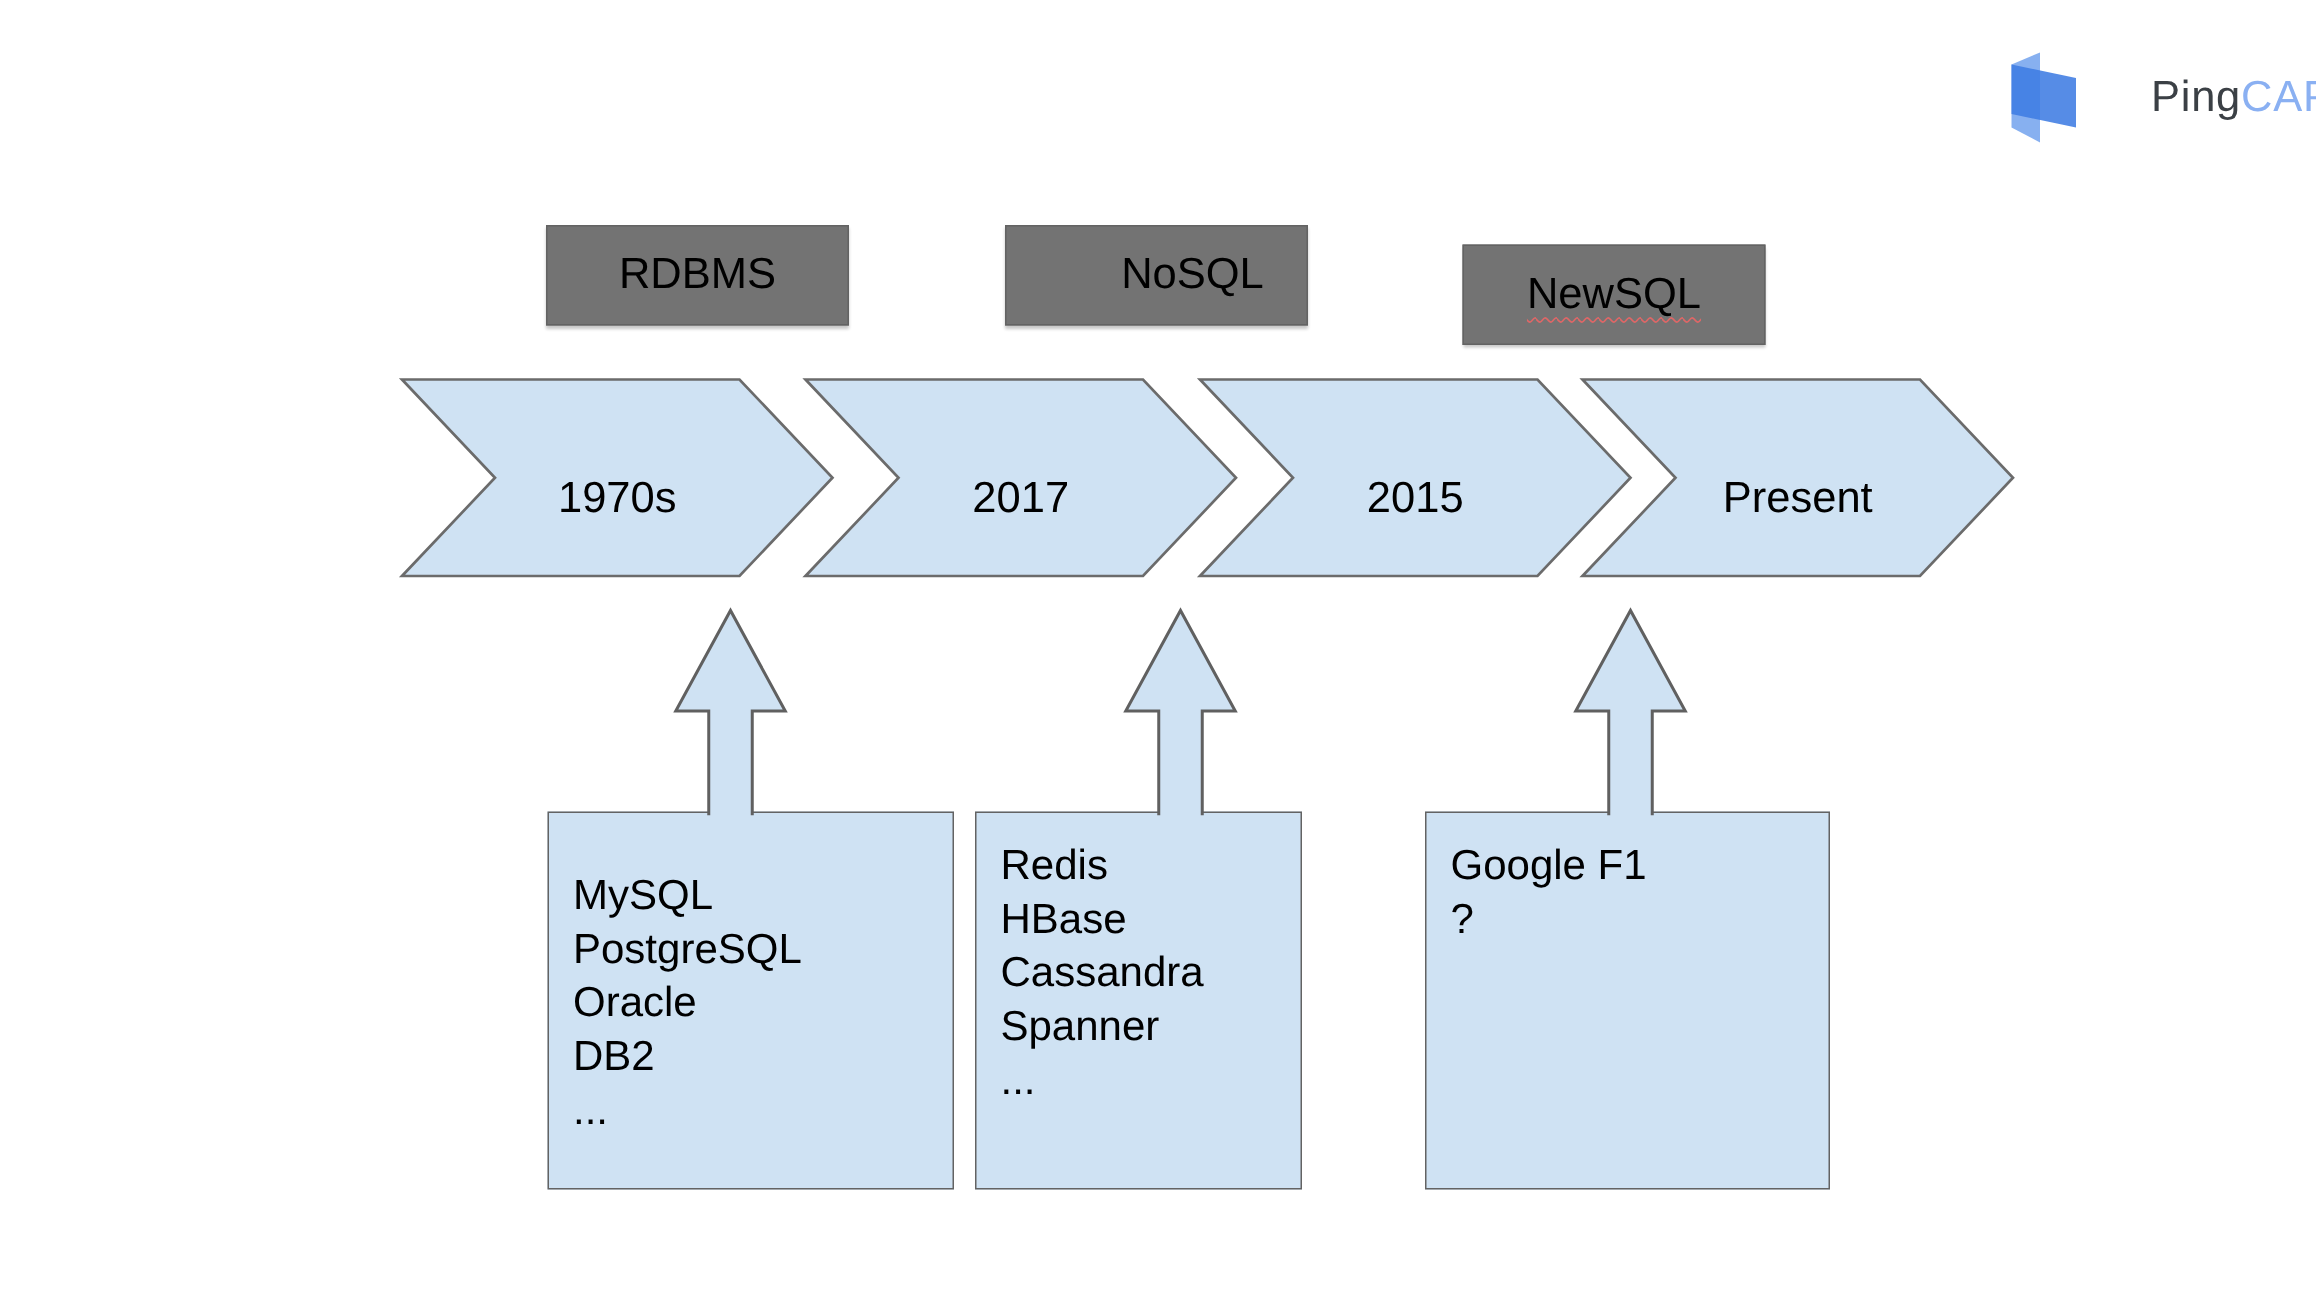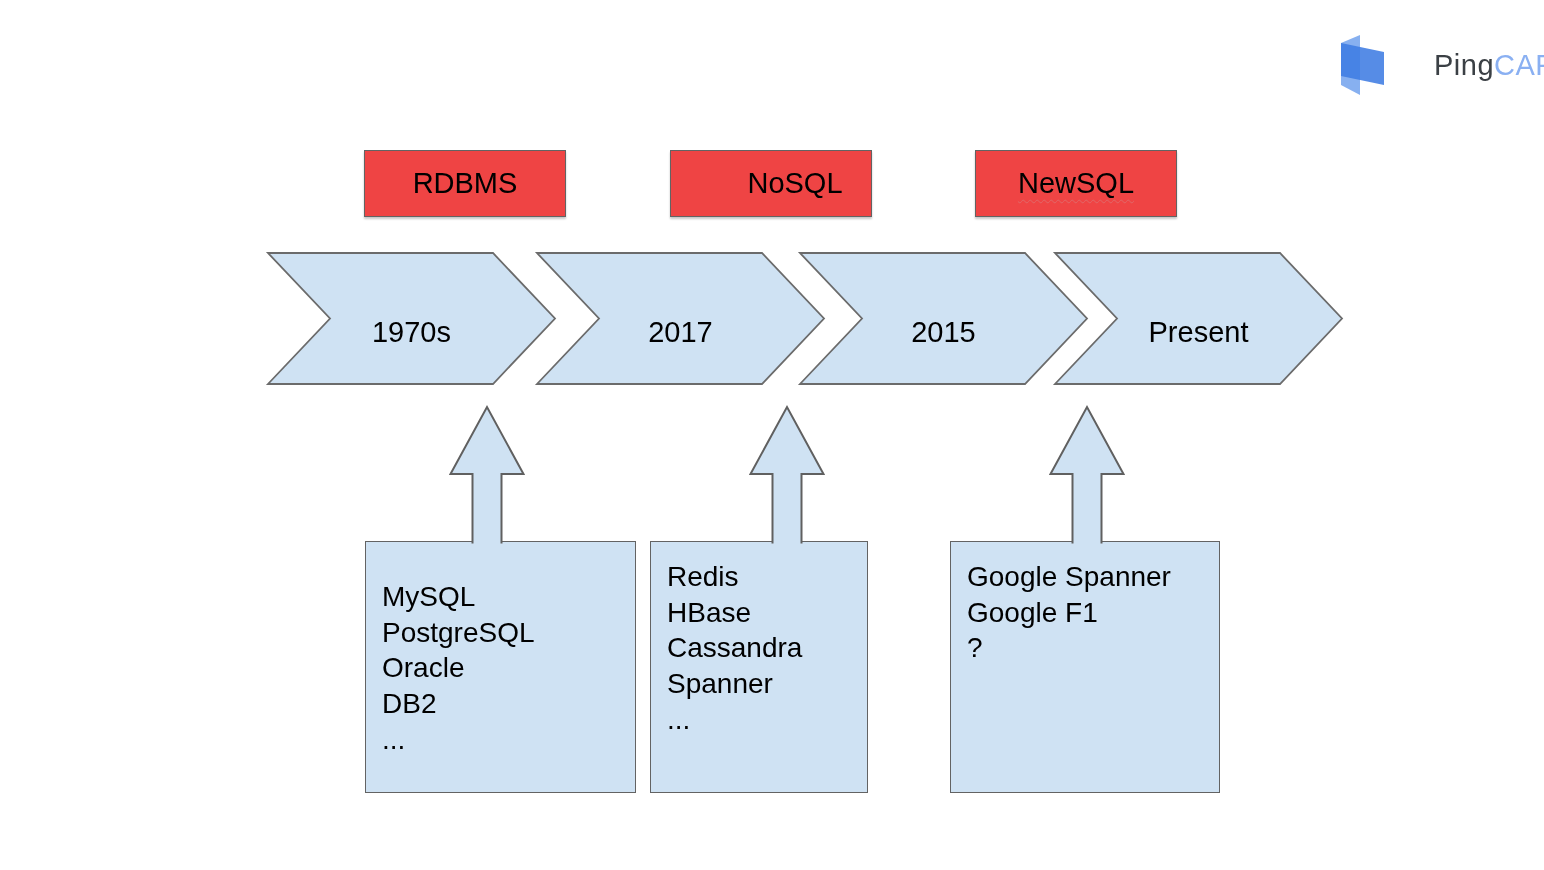--- a/index.html
+++ b/index.html
@@ -9,21 +9,21 @@
   .svg-under{z-index:1;}
   .svg-over{z-index:3;pointer-events:none;}
 
   .chev-label{
     position:absolute;top:253px;height:159px;
     display:flex;align-items:center;justify-content:center;
     font-size:29px;z-index:2;
   }
   .cat-box{
     position:absolute;top:150px;width:202px;height:67px;
-    background:#ef4444;border:1.5px solid #636363;
+    background:#737373;border:1.5px solid #636363;
     box-shadow:0 2px 2px rgba(0,0,0,0.22);
     display:flex;align-items:center;justify-content:center;
     font-size:29px;box-sizing:border-box;z-index:2;
   }
   .squiggle{
     text-decoration-line:underline;
     text-decoration-style:wavy;
     text-decoration-color:#e06666;
     text-decoration-thickness:1px;
     text-underline-offset:6px;
@@ -68,40 +68,39 @@
   <div class="chev-label" style="left:1055px;width:287px;">
     <span>Present</span>
   </div>
 
   <div class="cat-box" style="left:364px;">
     <span>RDBMS</span>
   </div>
   <div class="cat-box" style="left:670px;padding-left:48px;">
     <span>NoSQL</span>
   </div>
-  <div class="cat-box" style="left:975px;">
+  <div class="cat-box" style="left:975px;margin-top:13px;">
     <span class="squiggle">NewSQL</span>
   </div>
 
   <div class="detail-box pad-deep" style="left:365px;width:271px;">
     <div>MySQL</div>
     <div>PostgreSQL</div>
     <div>Oracle</div>
     <div>DB2</div>
     <div>...</div>
   </div>
   <div class="detail-box pad-shallow" style="left:650px;width:218px;">
     <div>Redis</div>
     <div>HBase</div>
     <div>Cassandra</div>
     <div>Spanner</div>
     <div>...</div>
   </div>
   <div class="detail-box pad-shallow" style="left:950px;width:270px;">
-    <div>Google Spanner</div>
     <div>Google F1</div>
     <div>?</div>
   </div>
 
   <svg class="layer svg-over" viewBox="0 0 1544 870" xmlns="http://www.w3.org/2000/svg">
     <g>
       <polygon points="472.5,543.5 472.5,474 450.5,474 487,407 523.5,474 501.5,474 501.5,543.5" fill="#cfe2f3" stroke="none"></polygon>
       <path d="M472.5,543.5 L472.5,474 L450.5,474 L487,407 L523.5,474 L501.5,474 L501.5,543.5" fill="none" stroke="#606060" stroke-width="2"></path>
     </g>
     <g>

